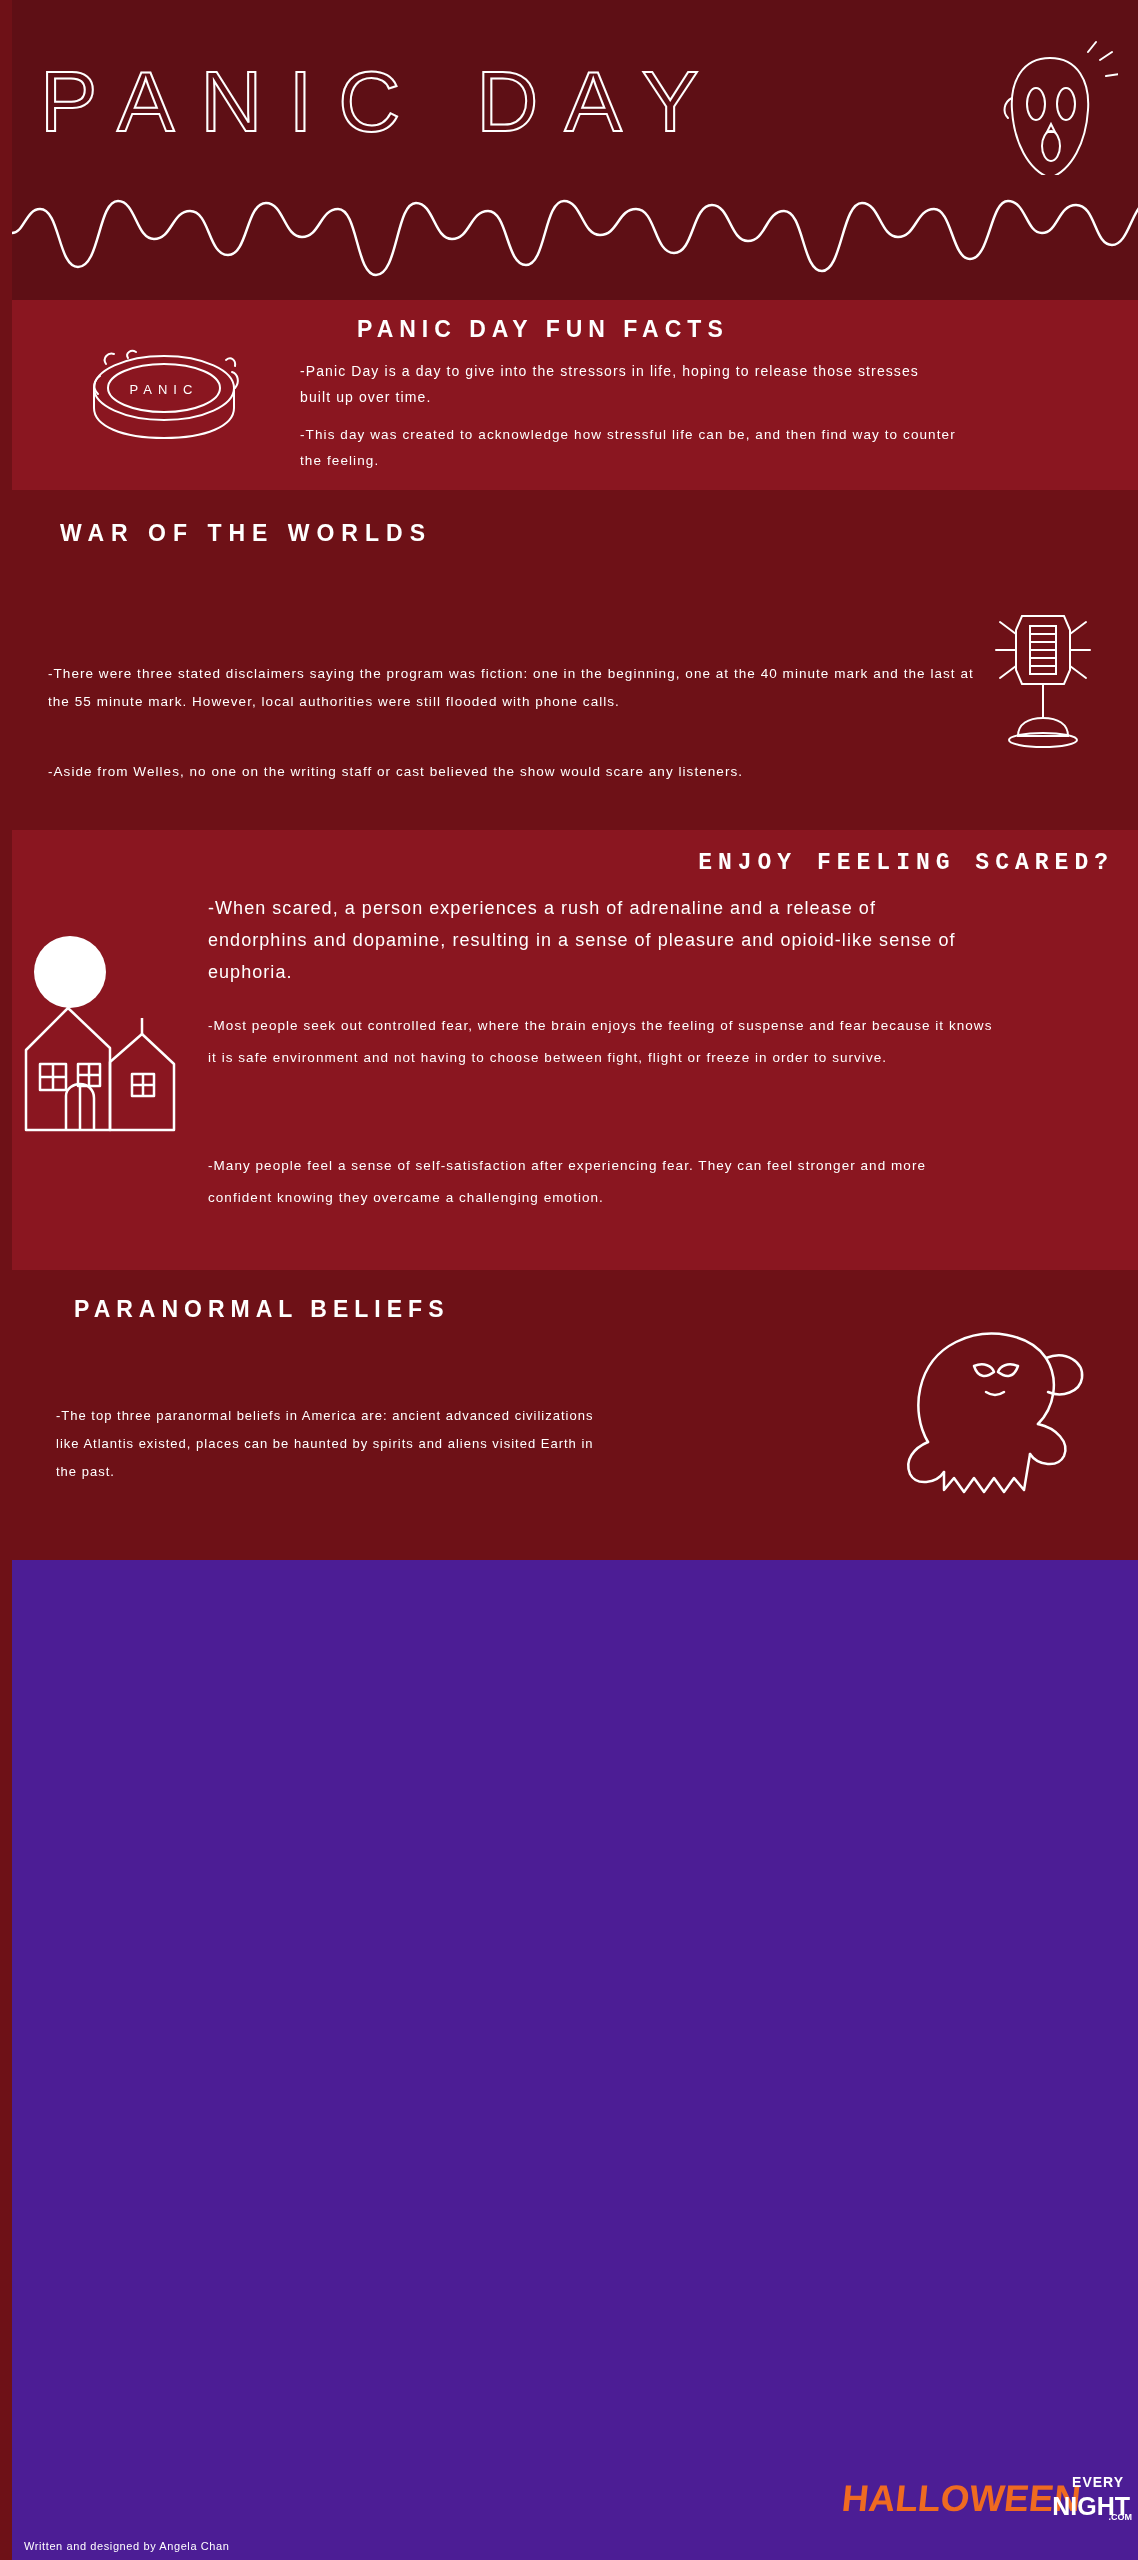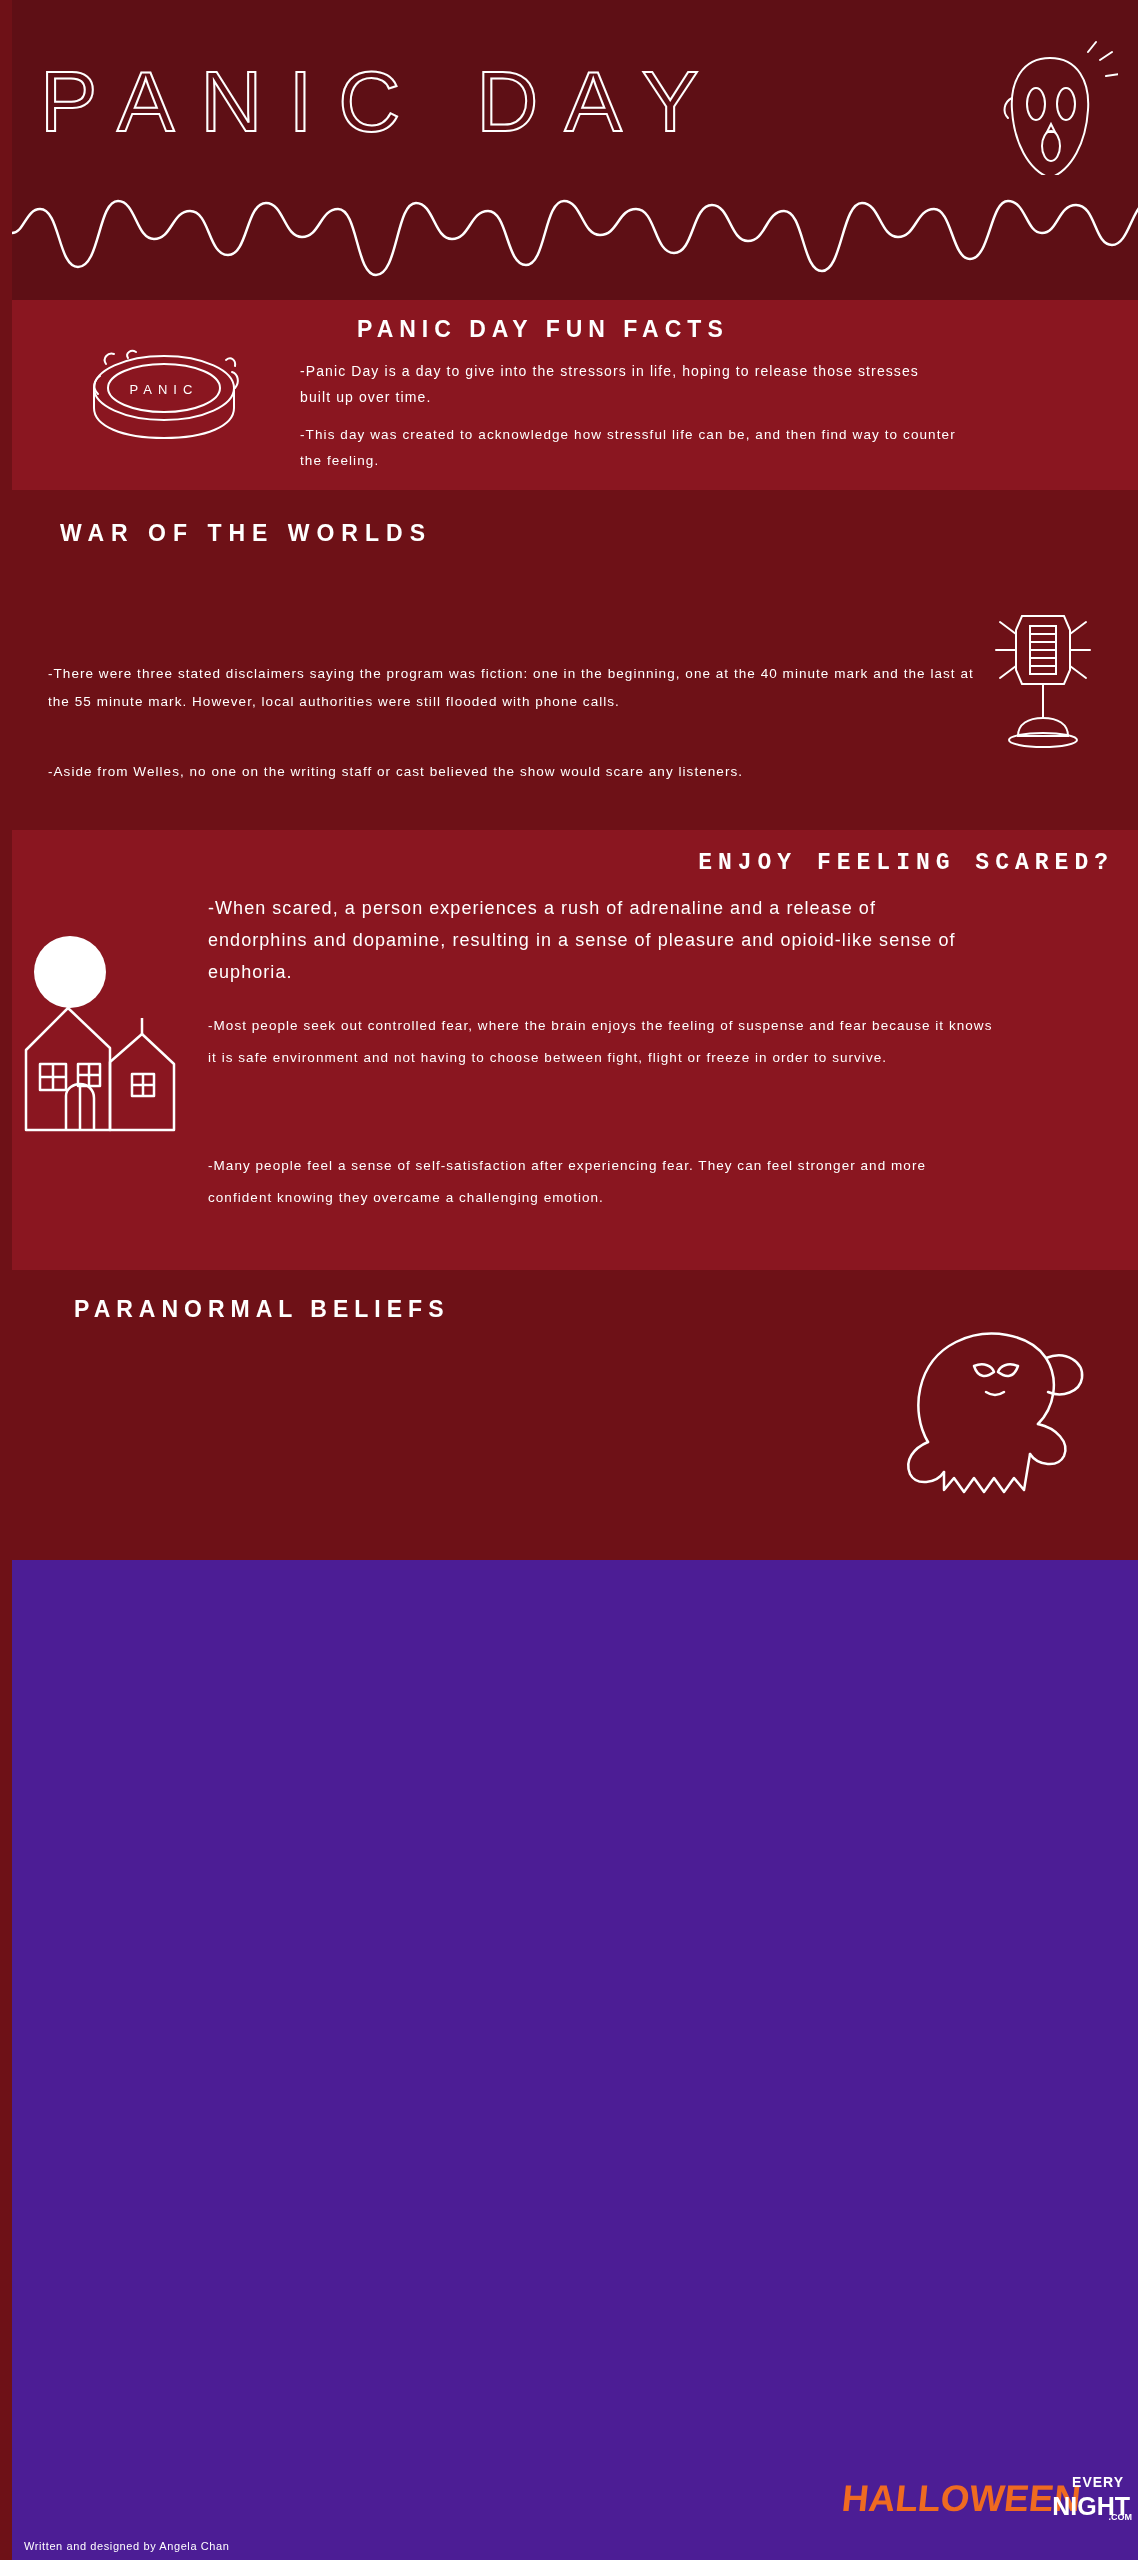--- a/index.html
+++ b/index.html
@@ -320,20 +320,21 @@
         <rect x="120" y="144" width="22" height="22"></rect>
         <path d="M131 144 V166 M120 155 H142"></path>
         <path d="M54 200 L54 166 C54 158 62 154 68 154 C76 154 82 160 82 168 L82 200"></path>
         <path d="M68 154 L68 200"></path>
       </g>
     </svg>
   </div>
 
   <div class="sec4">
     <div class="sec4-title">PARANORMAL BELIEFS</div>
+    <div class="sec4-p2">-The top three paranormal beliefs in America are: ancient advanced civilizations like Atlantis existed, places can be haunted by spirits and aliens visited Earth in the past.</div>
 
     <svg class="ghost-icon" viewBox="0 0 230 210">
       <g fill="none" stroke="#ffffff" stroke-width="2.5" stroke-linecap="round" stroke-linejoin="round">
         <path d="M58 150 C 40 120, 46 70, 86 50 C 118 34, 160 42, 176 66
                  C 190 88, 184 116, 168 132"></path>
         <path d="M176 66 C 196 58, 214 70, 212 86 C 210 100, 192 106, 178 100"></path>
         <path d="M58 150 C 44 156, 34 168, 40 182 C 46 194, 66 192, 74 180"></path>
         <path d="M168 132 C 186 136, 200 150, 194 164 C 188 176, 168 174, 160 162"></path>
         <path d="M74 180 L74 198 L84 186 L94 200 L104 186 L114 200 L124 186 L134 200 L144 186 L154 198 L160 162"></path>
         <path d="M104 74 c 10 -4 18 0 20 6 c -8 6 -16 6 -20 -6 Z"></path>

